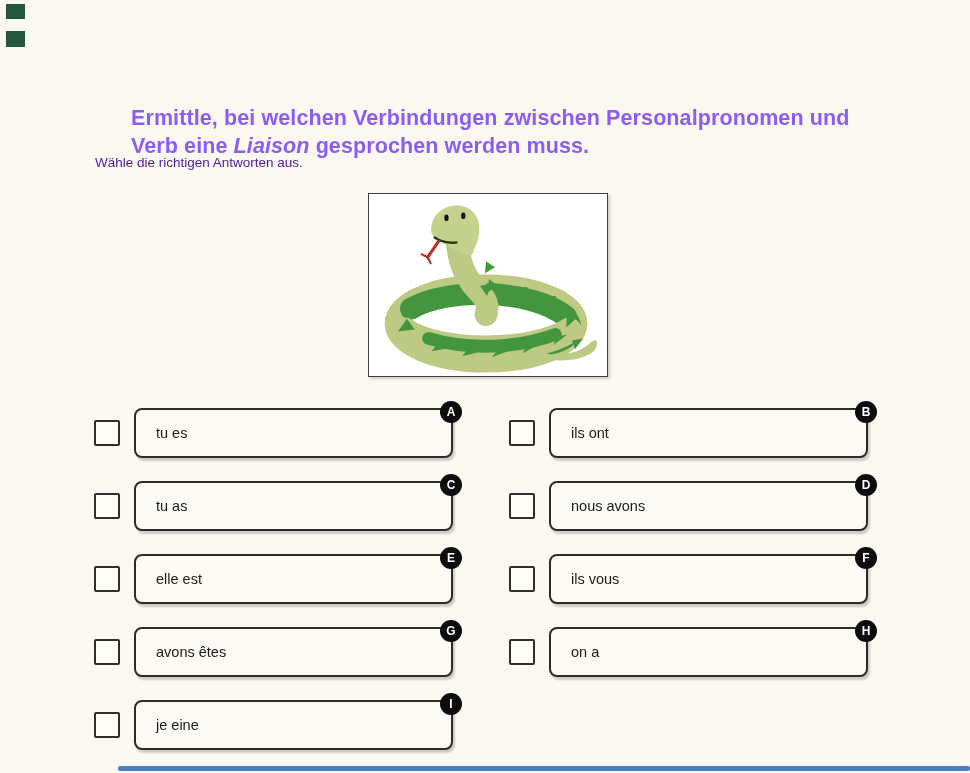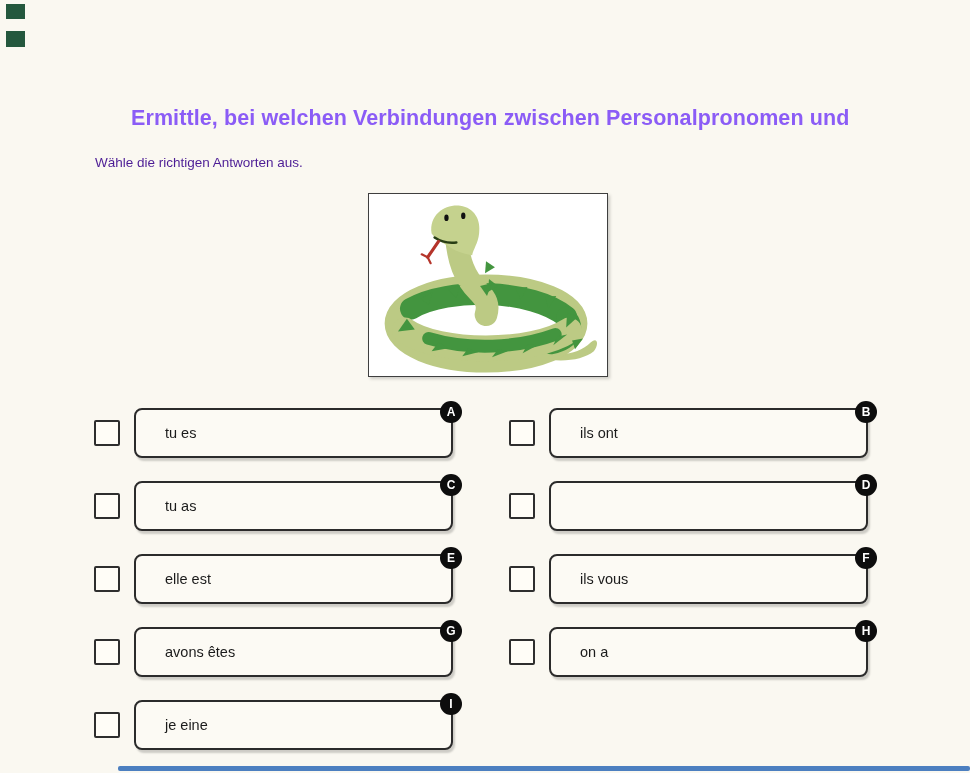--- a/index.html
+++ b/index.html
@@ -26,35 +26,36 @@
     background:#ffffff;border:1.5px solid #3f3f3f;box-shadow:2px 2px 3px rgba(0,0,0,.18);
     box-sizing:border-box;}
   .img-card svg{display:block;width:100%;height:100%;}
   
   .options{position:absolute;left:94px;top:408px;width:790px;height:360px;}
   .option{position:absolute;width:362px;height:50px;}
   .cb{position:absolute;left:0;top:12px;width:22px;height:22px;border:2px solid #2e2e2e;
     background:#fffdf7;border-radius:2px;cursor:pointer;}
   .abox{position:absolute;left:40px;top:0;width:315px;height:46px;border:2px solid #2b2b2b;
     border-radius:8px;background:#fcfaf4;box-shadow:2px 3px 2px rgba(0,0,0,.18);cursor:pointer;}
-  .abox .label{position:absolute;left:29px;top:0;line-height:46px;font-size:14.5px;color:#1b1b1b;}
+  .abox .label{position:absolute;left:20px;top:0;line-height:46px;font-size:14.5px;color:#1b1b1b;}
   .badge{position:absolute;top:-9px;right:-11px;width:22px;height:22px;border-radius:50%;
     background:#0d0d0d;color:#fff;font-size:12px;font-weight:700;text-align:center;line-height:22px;}
   
   .r0{top:0;} .r1{top:73px;} .r2{top:146px;} .r3{top:219px;} .r4{top:292px;}
   .cL{left:0;} .cR{left:415px;}
 </style>
 </head>
 <body>
 
 <div class="corner-sq" id="sq1"></div>
 <div class="corner-sq" id="sq2"></div>
 
 <h1 class="title">
   <span class="ln">Ermittle, bei welchen Verbindungen zwischen Personalpronomen und</span>
+  <span class="ln"><span>Verb eine </span><i>Liaison</i><span> gesprochen werden muss.</span></span>
 </h1>
 <div class="subtitle">Wähle die richtigen Antworten aus.</div>
 
 <div class="img-card">
   <svg viewBox="0 0 240 184">
 
     <path d="M 148 148 C 180 166 208 166 224 150 C 230 144 233 151 227 159 C 211 172 176 171 148 158 Z" fill="#bcca84"></path>
 
     <ellipse cx="118" cy="131" rx="90" ry="37" fill="none" stroke="#bcca84" stroke-width="25"></ellipse>
 
@@ -120,20 +121,21 @@
     <div class="abox">
       <span class="badge">C</span>
       <span class="label">tu as</span>
     </div>
   </div>
 
   <div class="option r1 cR">
     <span class="cb"></span>
     <div class="abox">
       <span class="badge">D</span>
+      <span class="label">nous avons</span>
     </div>
   </div>
 
   <div class="option r2 cL">
     <span class="cb"></span>
     <div class="abox">
       <span class="badge">E</span>
       <span class="label">elle est</span>
     </div>
   </div>

